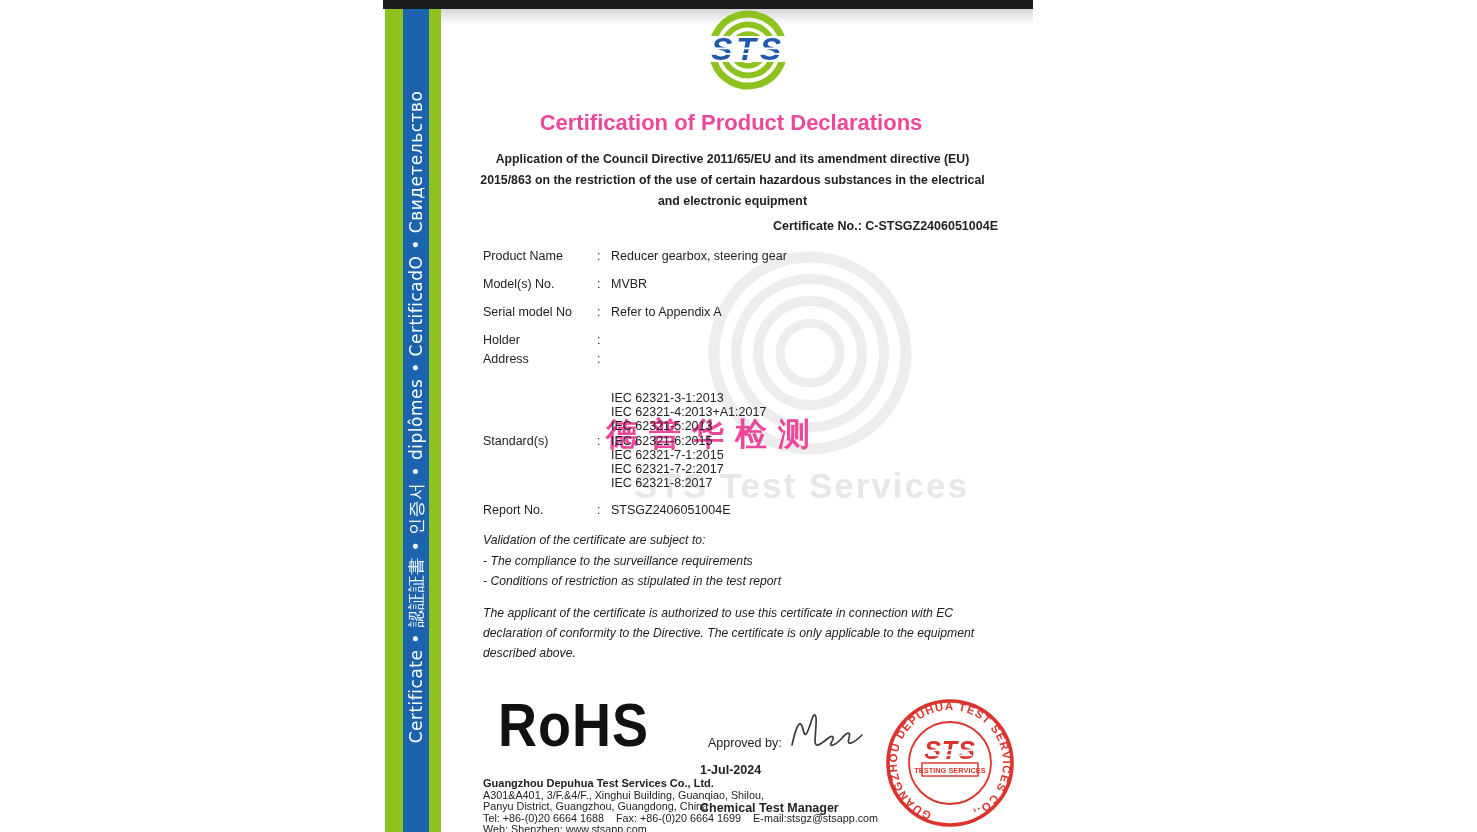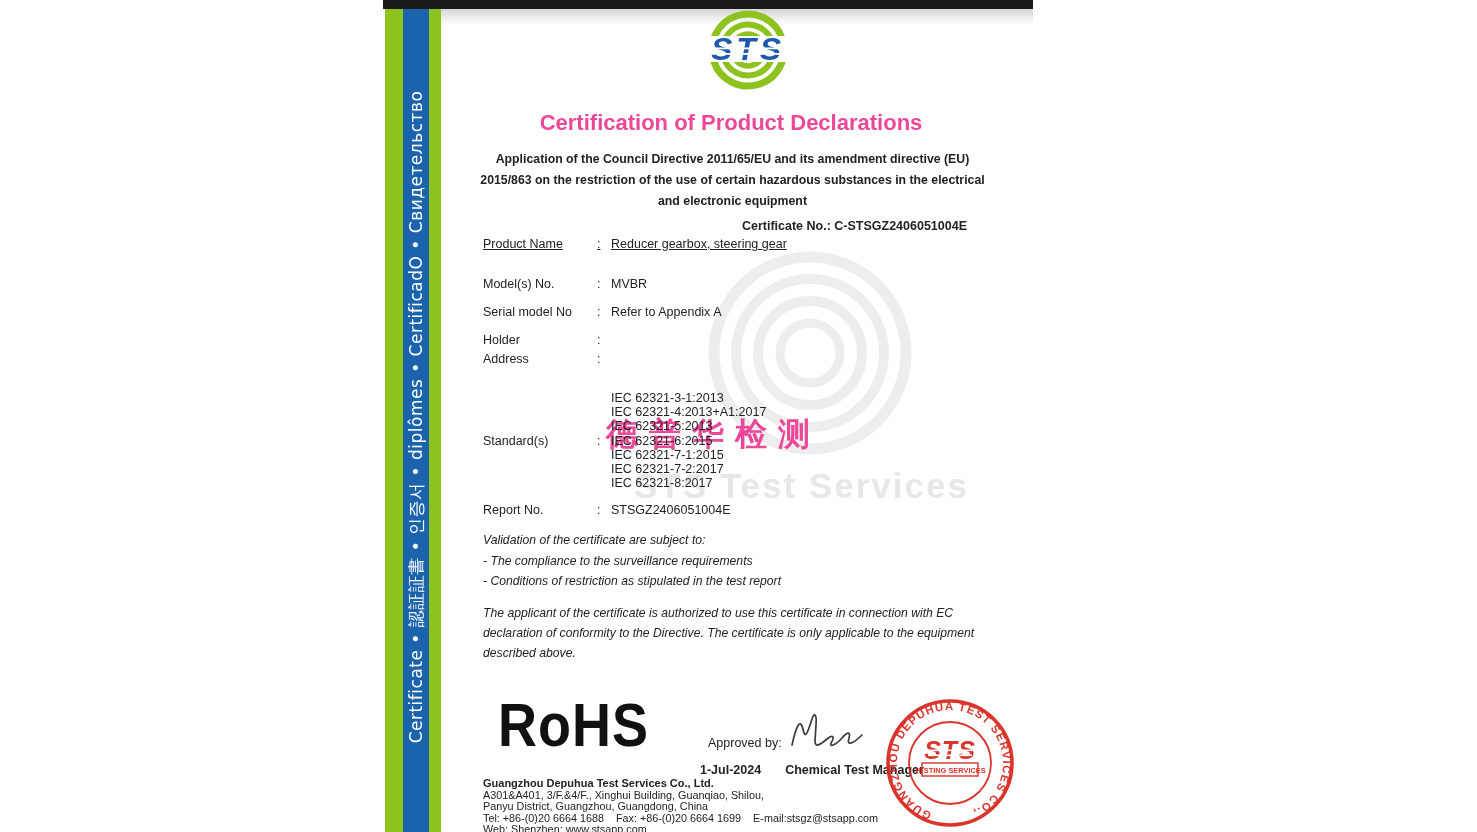--- a/index.html
+++ b/index.html
@@ -28,44 +28,44 @@
            letter-spacing:2px; z-index:0; }
 
   .content { z-index:2; }
 
   
   .logo     { left:698px; top:7px; z-index:2; }
   .title    { left:441px; top:110px; width:580px; text-align:center;
               font-size:22px; font-weight:bold; color:#ec4899; z-index:2; }
   .subtitle { left:450px; top:149px; width:565px; text-align:center; white-space:pre-line;
               font-size:12.3px; font-weight:bold; line-height:21px; z-index:2; }
-  .certno   { left:460px; top:219px; width:507px; text-align:right;
+  .certno   { left:491px; top:219px; width:507px; text-align:right;
               font-size:12.5px; font-weight:bold; z-index:2; }
 
   
   .field-row { left:483px; display:flex; align-items:center; font-size:12.5px; z-index:2; }
   .f-label { width:114px; flex:none; }
   .f-colon { width:14px; flex:none; }
   .f-value { width:382px; white-space:pre-line; line-height:14.2px; }
-  .r1 { top:237px;text-decoration:underline; } .r2 { top:277px; } .r3 { top:305px; } .r4 { top:333px; }
+  .r1 { top:249px; } .r2 { top:277px; } .r3 { top:305px; } .r4 { top:333px; }
   .r5 { top:352px; } .r6 { top:391px; } .r7 { top:503px; }
 
   
   .validation { left:483px; top:530px; width:520px; font-style:italic; font-size:12.2px;
                 line-height:20.6px; white-space:pre-line; z-index:2; }
   .applicant  { left:483px; top:603px; width:520px; font-style:italic; font-size:12.2px;
                 line-height:20px; white-space:pre-line; z-index:2; }
 
   
   .rohs { left:498px; top:690px; font-size:54px; font-weight:900; color:#111;
           letter-spacing:1px; transform:scaleY(1.12); transform-origin:left top; z-index:2; }
   .approved { left:708px; top:736px; font-size:12.5px; z-index:2; }
   .sig { left:786px; top:705px; z-index:2; }
   .daterole { left:700px; top:763px; display:flex; gap:24px;
-              font-size:12.5px; font-weight:bold; z-index:2; }
+              font-size:12.5px; font-weight:bold; z-index:2;flex-direction:column; }
 
   .footer { left:483px; top:778px; font-size:10.8px; line-height:11.6px; color:#222; z-index:2; }
   .footer .co { font-weight:bold; font-size:11px; }
   .footer .pre { white-space:pre; }
 
   .stamp { left:884px; top:697px; z-index:3; opacity:0.93; }
 </style>
 </head>
 <body>
 

